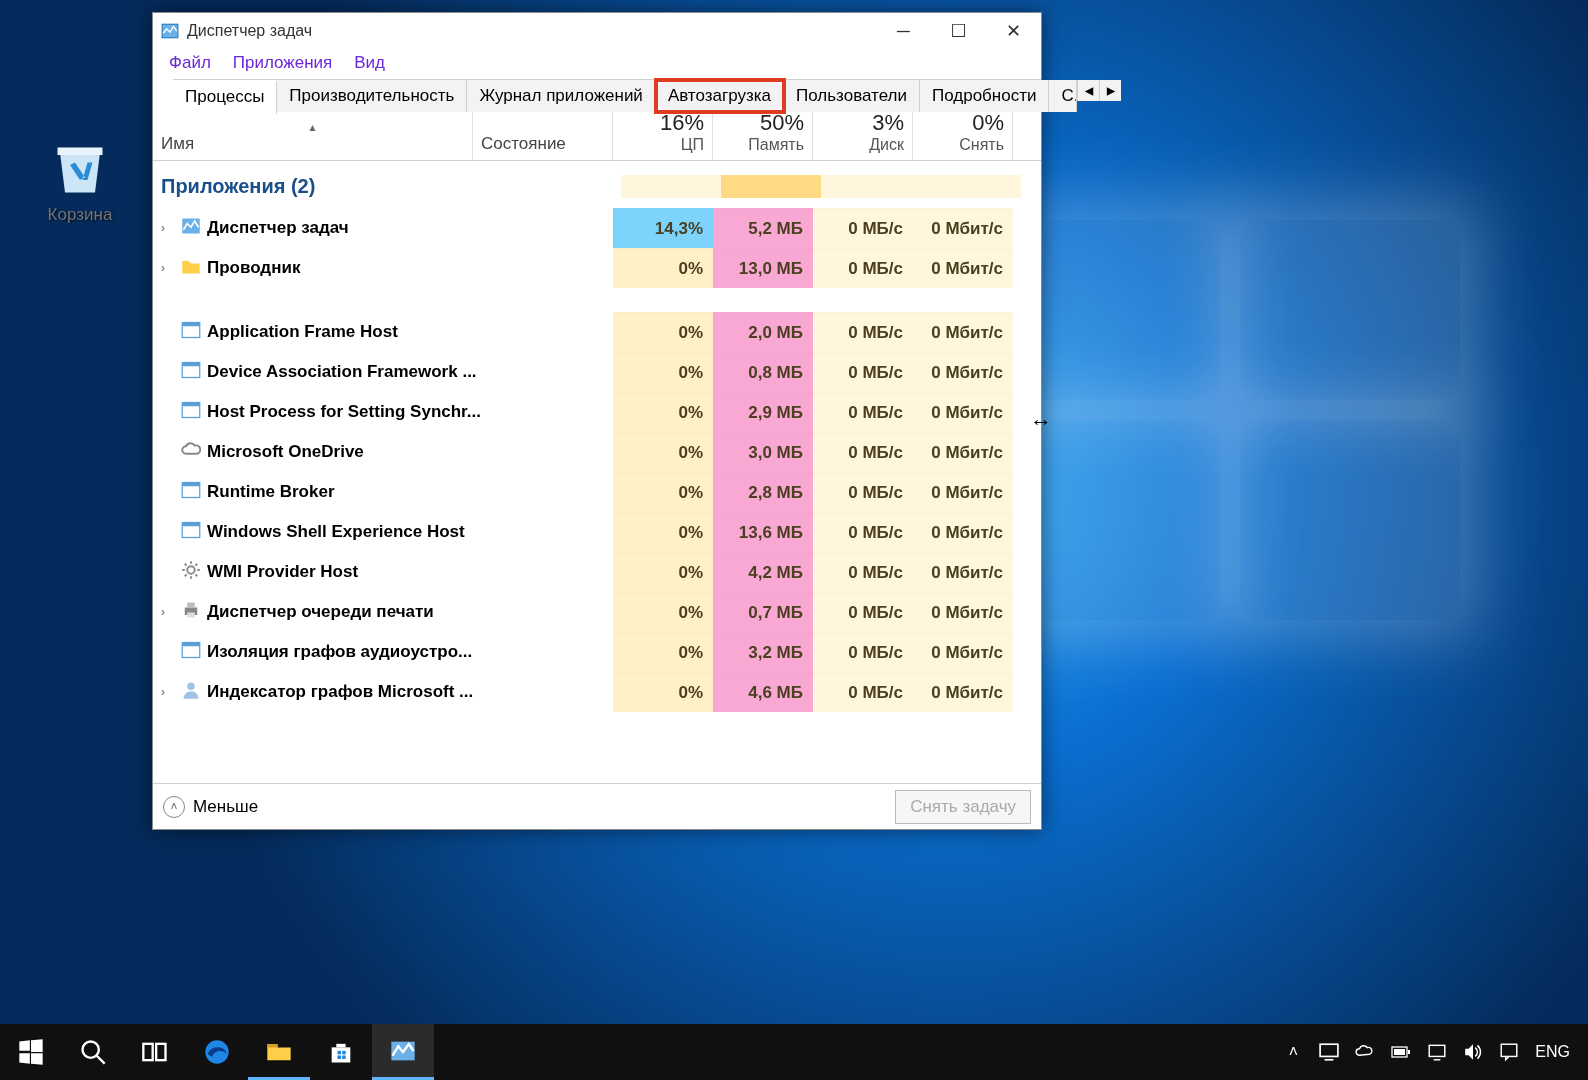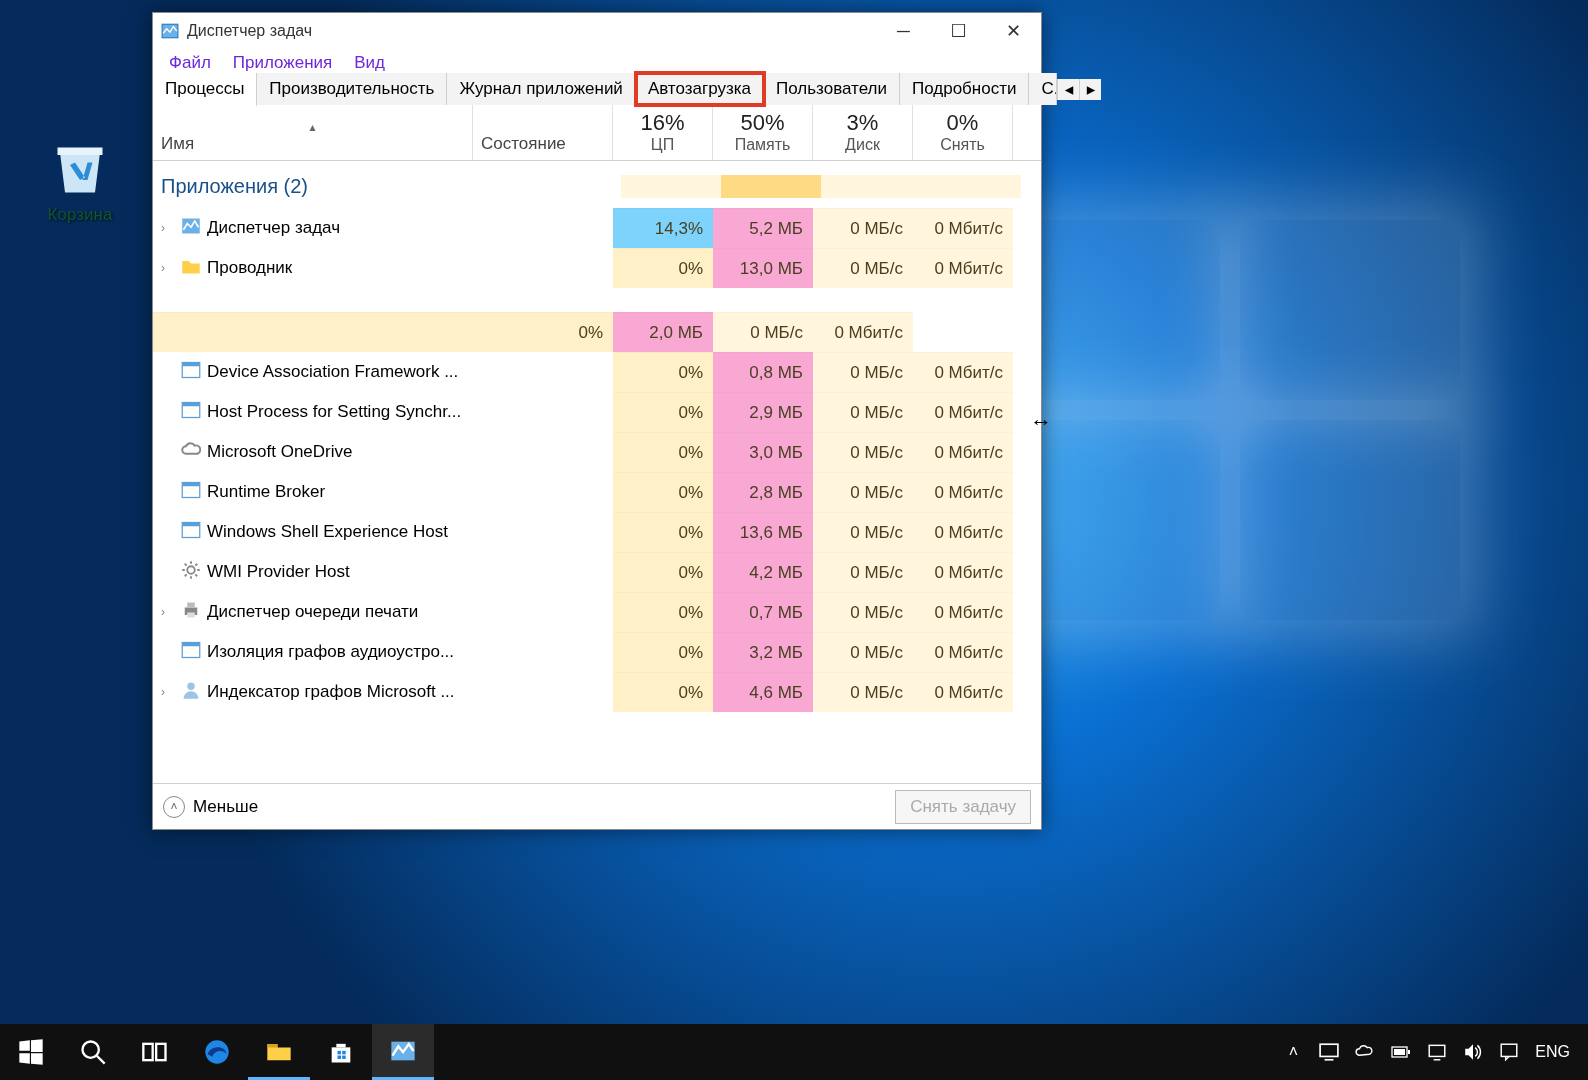--- a/index.html
+++ b/index.html
@@ -28,21 +28,21 @@
   .bg-logo .p2 { top:0; left:220px; width:220px; height:180px; }
   .bg-logo .p3 { top:200px; left:0; width:200px; height:200px; }
   .bg-logo .p4 { top:200px; left:220px; width:220px; height:200px; }
 
   
   .desktop-icon {
     position: absolute;
     top: 140px; left: 35px;
     width: 90px;
     text-align: center;
-    color: #14532d;
+    color: #737373;
     font-size: 17px;
     text-shadow: 1px 1px 2px rgba(0,0,0,0.7);
     cursor: pointer;
   }
   .desktop-icon svg { width: 60px; height: 60px; }
 
   
   .window {
     position: absolute;
     top: 12px; left: 152px;
@@ -82,22 +82,23 @@
     color: #6d28d9;
   }
   .menubar .menuitem { padding: 4px 10px; cursor: pointer; }
 
   .tabstrip {
     display: flex;
     border-top: 1px solid #d0d0d0;
     border-bottom: 1px solid #d0d0d0;
     font-size: 17px;
     position: relative;
-    align-items: center;
+    align-items: flex-start;
     height: 20px;
+    margin-left: 20px;
   }
   .tabstrip .tab {
     padding: 6px 12px;
     border-right: 1px solid #d0d0d0;
     cursor: pointer;
     background: #f3f3f3;
     white-space: nowrap;
   }
   .tabstrip .tab.active {
     background: #fff;
@@ -136,28 +137,29 @@
   }
   .cols-header > div {
     border-right: 1px solid #e0e0e0;
     display: flex;
     flex-direction: column;
     justify-content: flex-end;
     padding: 6px 8px;
   }
   .cols-header .col-name { justify-content: flex-end; }
   .cols-header .sort-ind { text-align: center; font-size: 12px; color: #666; }
-  .cols-header .metric { text-align: center; }
+  .cols-header .metric { text-align: right; }
   .cols-header .metric .pct { font-size: 22px; color: #222; }
   .cols-header .metric .lbl { font-size: 16px; color: #555; }
 
   .process-area {
     flex: 1;
     overflow-y: scroll;
     position: relative;
+    font-weight: bold;
   }
   .group-title {
     color: #1a4f8a;
     font-size: 20px;
     padding: 14px 0 10px 8px;
     display: grid;
     grid-template-columns: 460px 100px 100px 100px 100px;
   }
   .group-title .gt-text { grid-column: 1; }
   .group-title .gt-cell { background: #fff6dd; }
@@ -386,20 +388,28 @@
       </div>
 
     <div class="group-title">
       <span class="gt-cell"></span>
         <span class="gt-cell mem"></span>
         <span class="gt-cell"></span>
         <span class="gt-cell"></span>
     </div>
     <div id="rows-bg">
         <div class="row">
+    <div class="name-cell">
+      <span class="expander"></span>
+      <span><svg class="proc-icon" viewBox="0 0 16 16">
+                <rect x="1" y="2" width="14" height="12" fill="#fff" stroke="#5c9ed6"></rect>
+                <rect x="1" y="2" width="14" height="3" fill="#5c9ed6"></rect>
+              </svg></span>
+      <span>Application Frame Host</span>
+    </div>
     <div class="cell cpu">0%</div>
     <div class="cell mem">2,0 МБ</div>
     <div class="cell">0 МБ/с</div>
     <div class="cell">0 Мбит/с</div>
   </div>
         <div class="row">
     <div class="name-cell">
       <span class="expander"></span>
       <span><svg class="proc-icon" viewBox="0 0 16 16">
                 <rect x="1" y="2" width="14" height="12" fill="#fff" stroke="#5c9ed6"></rect>

